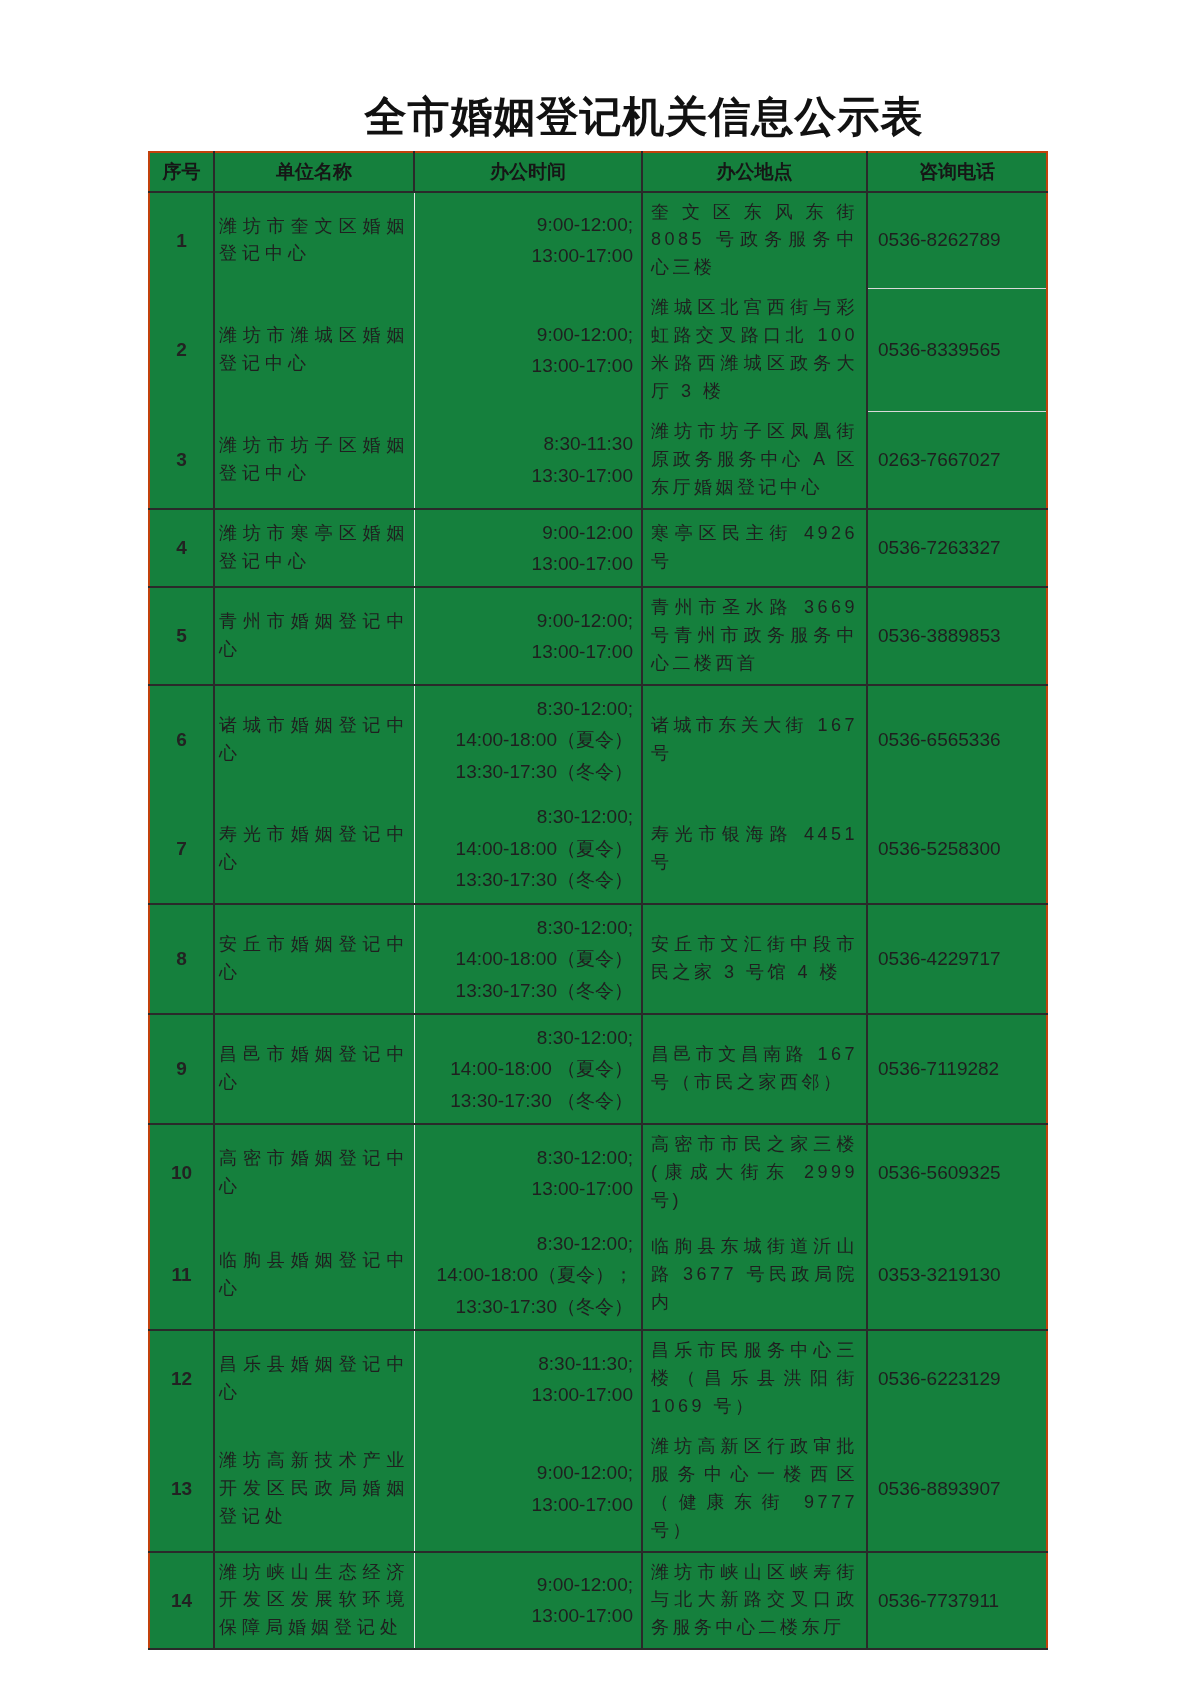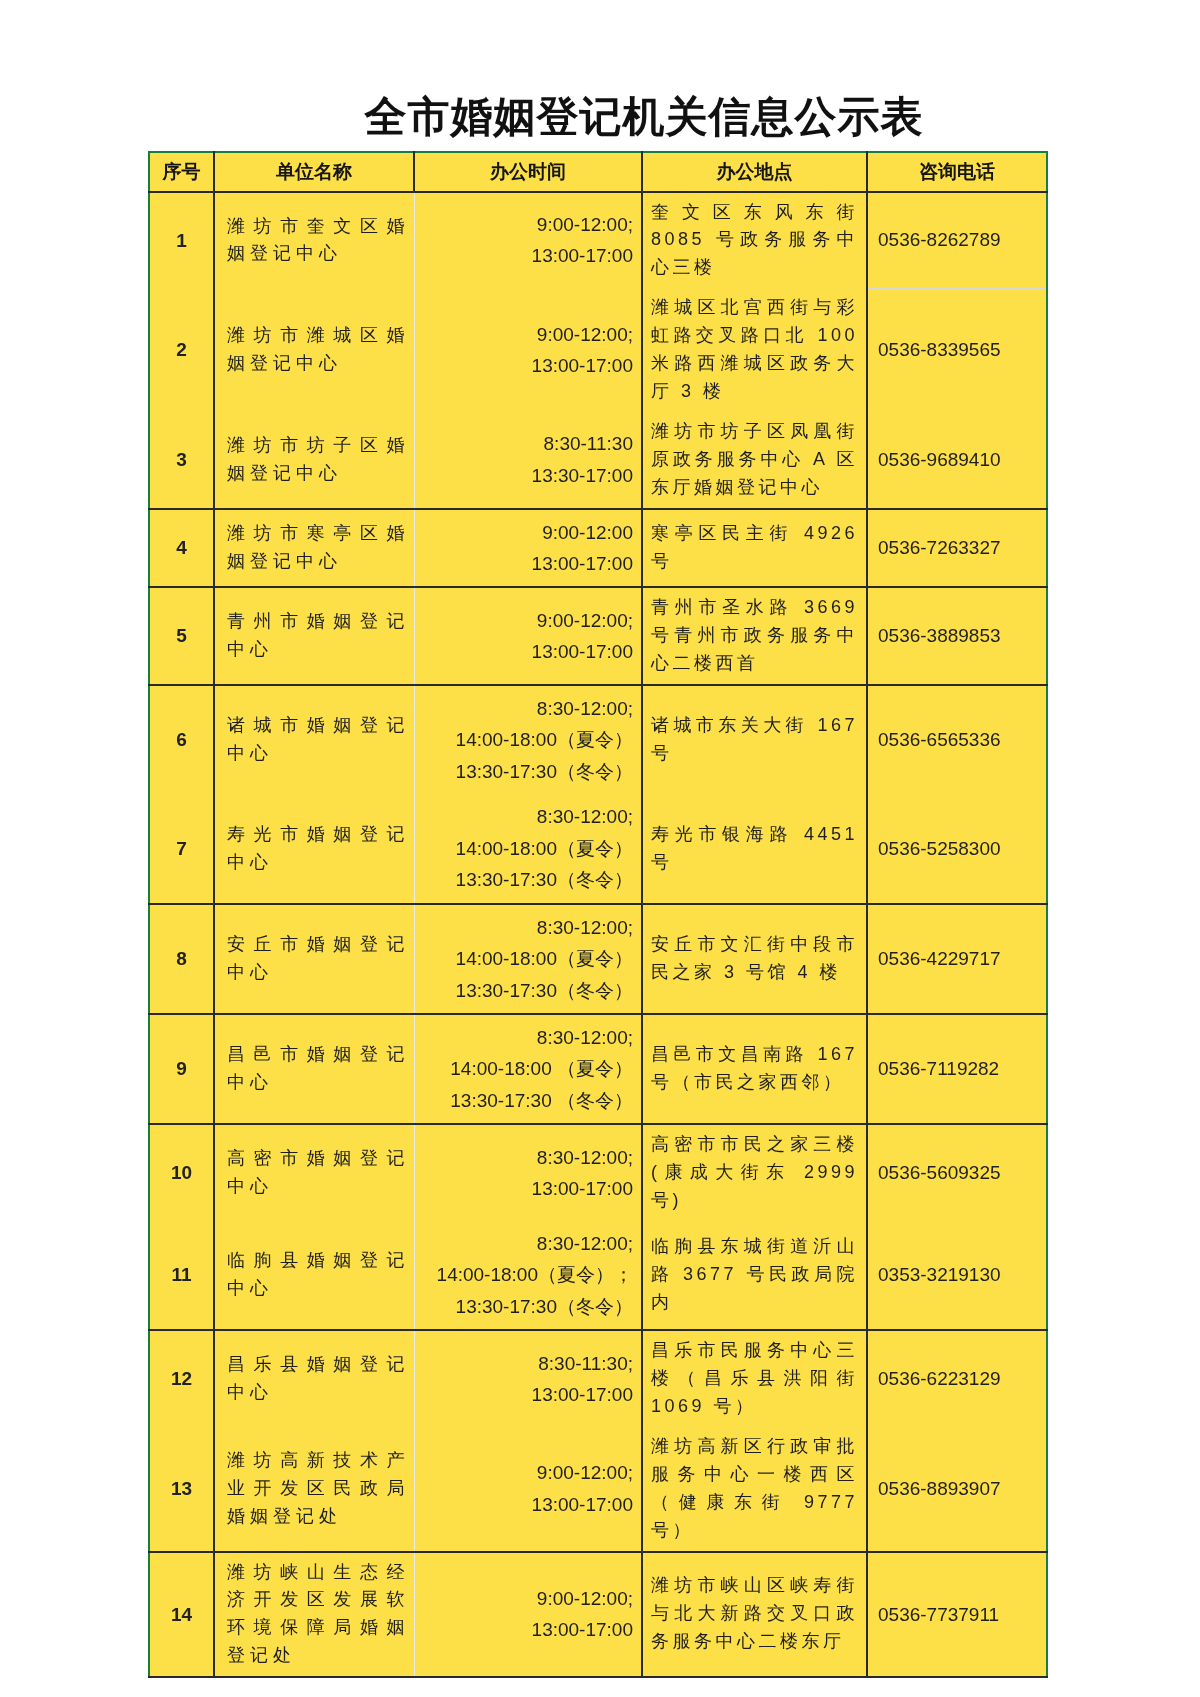--- a/index.html
+++ b/index.html
@@ -26,22 +26,22 @@
     font-weight: bold;
     letter-spacing: 1px;
     line-height: 1.3;
     color: #111;
     white-space: nowrap;
   }
   table.registry {
     width: 898px;
     table-layout: fixed;
     border-collapse: collapse;
-    border: 2px solid #15803d;
-    background: #fde047;
+    border: 2px solid #c2410c;
+    background: #15803d;
   }
   col.c-no      { width: 65px;  }
   col.c-name    { width: 200px; }
   col.c-time    { width: 228px; }
   col.c-address { width: 225px; }
   col.c-phone   { width: 180px; }
 
   thead th {
     font-size: 19px;
     font-weight: bold;
@@ -77,21 +77,21 @@
   tbody td.col-no {
     text-align: center;
     font-size: 19px;
     font-weight: 600;
     color: #222;
   }
   tbody td.col-name {
     text-align: justify;
     text-justify: inter-character;
     letter-spacing: 5px;
-    padding: 6px 4px 6px 12px;
+    padding: 6px 4px 6px 4px;
   }
   tbody td.col-time {
     font-size: 19px;
     padding-left: 12px;
     white-space: nowrap;
   }
   tbody td.col-time div { margin: 2px 0; text-align: right; }
   tbody td.col-address {
     text-align: justify;
     text-justify: inter-character;
@@ -148,21 +148,21 @@
           <td class="col-phone">0536-8339565</td>
         </tr>
         <tr class="group-end">
           <td class="col-no">3</td>
           <td class="col-name">潍坊市坊子区婚姻登记中心</td>
           <td class="col-time">
             <div>8:30-11:30</div>
             <div>13:30-17:00</div>
           </td>
           <td class="col-address">潍坊市坊子区凤凰街原政务服务中心 A 区东厅婚姻登记中心</td>
-          <td class="col-phone">0536-9689410</td>
+          <td class="col-phone">0263-7667027</td>
         </tr>
         <tr class="group-end">
           <td class="col-no">4</td>
           <td class="col-name">潍坊市寒亭区婚姻登记中心</td>
           <td class="col-time">
             <div>9:00-12:00</div>
             <div>13:00-17:00</div>
           </td>
           <td class="col-address">寒亭区民主街 4926 号</td>
           <td class="col-phone">0536-7263327</td>

